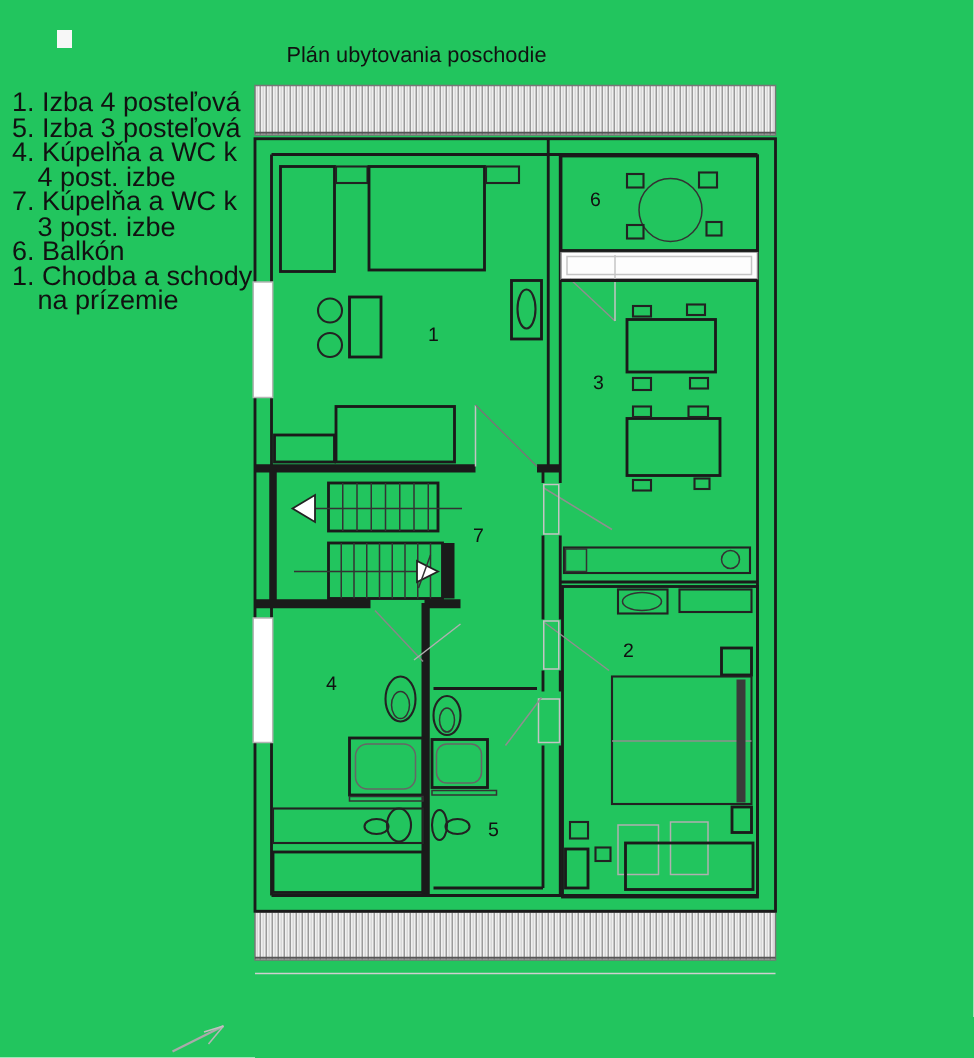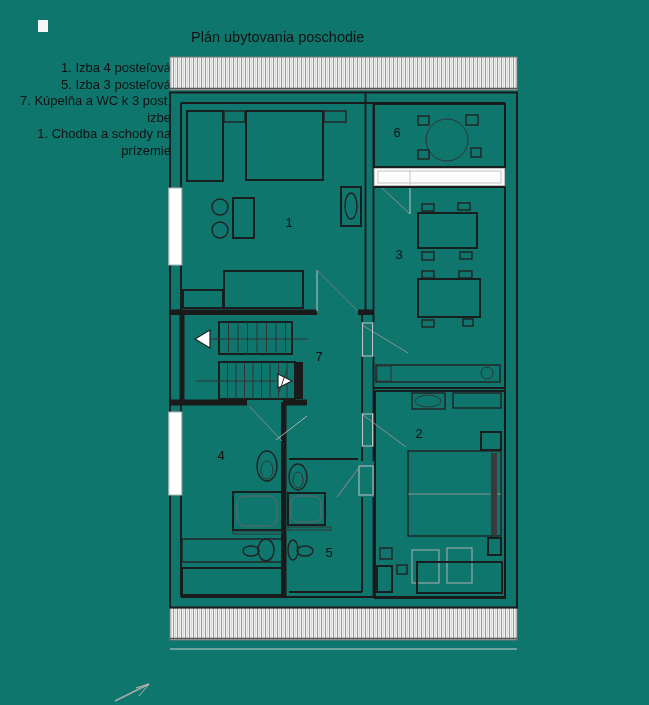--- a/index.html
+++ b/index.html
@@ -1,19 +1,19 @@
 <!DOCTYPE html>
 <html><head>
 <meta charset="utf-8">
 <style>
   html,body{margin:0;padding:0;background:#fff;}
-  .stage{position:relative;width:649px;height:705px;background:#0f766e;overflow:hidden;
+  .stage{position:relative;width:649px;height:705px;background:#22c55e;overflow:hidden;
          font-family:"Liberation Sans",sans-serif;color:#111;}
   .title{position:absolute;left:191px;top:29px;font-size:14.5px;color:#111;white-space:nowrap;}
-  .legend{position:absolute;left:8px;top:60px;width:163px;font-size:13px;line-height:16.5px;color:#111;text-align:right;}
+  .legend{position:absolute;left:8px;top:60px;width:163px;font-size:18px;line-height:16.5px;color:#111;}
   .legend-item{padding-left:17px;text-indent:-17px;}
   svg{position:absolute;left:0;top:0;}
   .s2{fill:none;stroke:#1a1a1a;stroke-width:1.9;}
   .s15{fill:none;stroke:#222;stroke-width:1.4;}
   .s1{fill:none;stroke:#333;stroke-width:1;}
   .fillw{fill:#1a1a1a;stroke:none;}
   .gray{fill:none;stroke:#8f8f8f;stroke-width:1;}
   .lt{fill:none;stroke:#c4c4c4;stroke-width:1;}
   .ltg{fill:none;stroke:#b0b0b0;stroke-width:1;}
   .win{fill:#ffffff;stroke:#b5b5b5;stroke-width:1;}
@@ -22,21 +22,23 @@
 </head>
 <body>
 
 <div class="stage">
 
   <div class="title">Plán ubytovania poschodie</div>
 
   <div class="legend">
     <div class="legend-item">1. Izba 4 posteľová</div>
     <div class="legend-item">5. Izba 3 posteľová</div>
+    <div class="legend-item">4. Kúpelňa a WC k 4 post. izbe</div>
     <div class="legend-item">7. Kúpelňa a WC k 3 post. izbe</div>
+    <div class="legend-item">6. Balkón</div>
     <div class="legend-item">1. Chodba a schody na prízemie</div>
   </div>
 
   <svg width="649" height="705" viewBox="0 0 649 705">
     <defs>
       <pattern id="hatch" width="4" height="12" patternUnits="userSpaceOnUse">
         <rect width="4" height="12" fill="#f0f0f0"></rect>
         <line x1="1.5" y1="0" x2="1.5" y2="12" stroke="#9a9a9a" stroke-width="1"></line>
         <line x1="3.5" y1="0" x2="3.5" y2="12" stroke="#d8d8d8" stroke-width="1"></line>
       </pattern>

